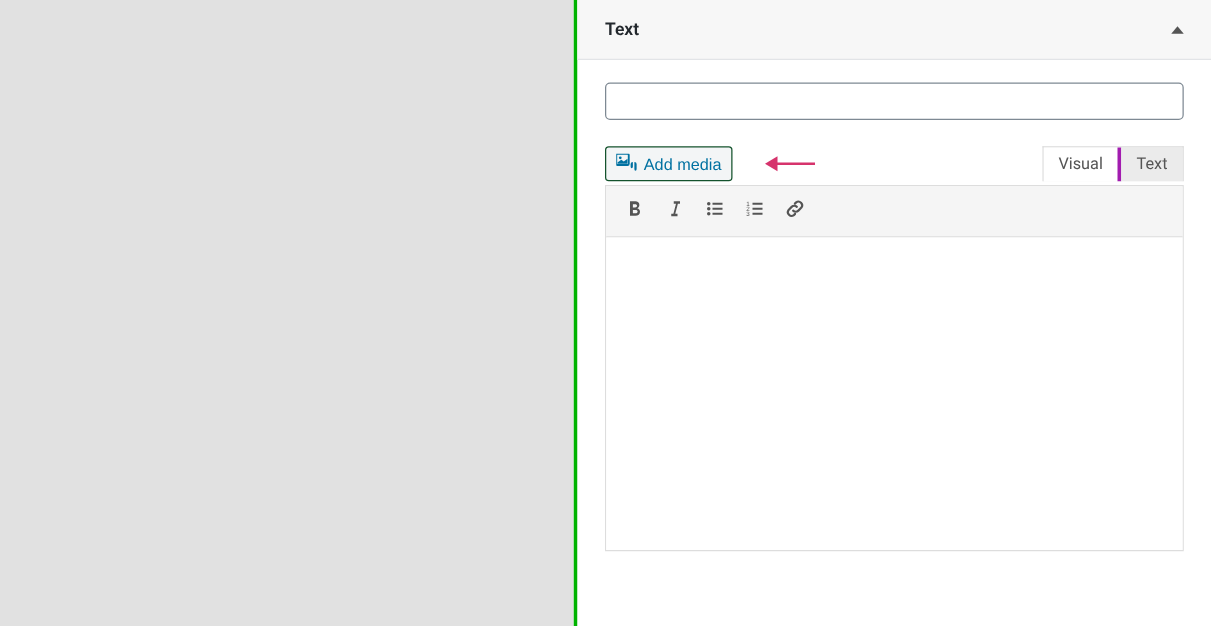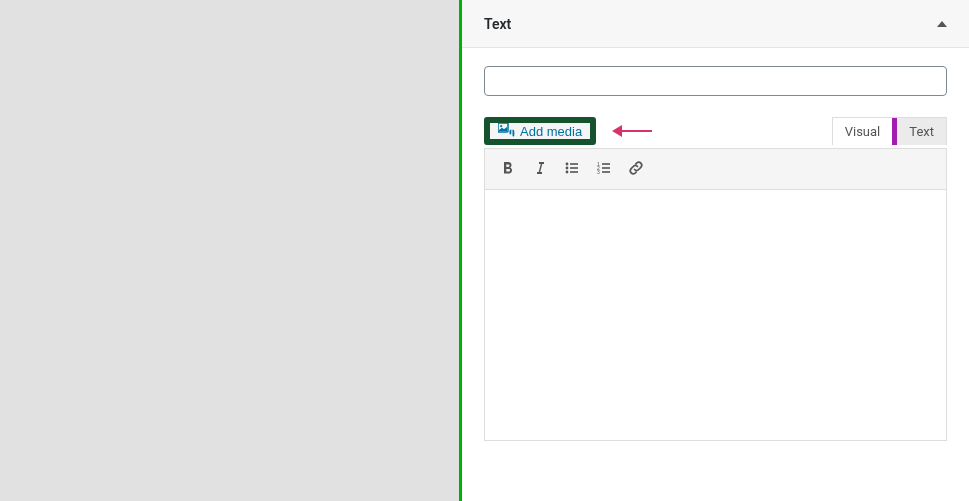--- a/index.html
+++ b/index.html
@@ -78,21 +78,21 @@
     position: relative;
     margin-top: 18px;
     display: flex;
     align-items: center;
     justify-content: space-between;
     height: 34px;
   }
   .add-media-btn {
     display: inline-flex;
     align-items: center;
-    border: 6px solid #14532d;
+    border: 1px solid #14532d;
     border-radius: 3px;
     color: #0071a1;
     background: #f3f5f6;
     padding: 4px 8px;
     font-size: 13px;
     cursor: pointer;
     height: 28px;
     gap: 4px;
   }
   .media-icon {
@@ -117,21 +117,21 @@
     background: #f5f5f5;
   }
   .tab {
     padding: 6px 12px;
     font-size: 13px;
     color: #555;
     cursor: pointer;
   }
   .tab.active {
     background: #fff;
-    border-right: 5px solid #a21caf;
+    border-right: 3px solid #a21caf;
     color: #555;
   }
   .tab.inactive {
     background: #ebebeb;
   }
   .editor-box {
     border: 1px solid #ddd;
   }
   .editor-toolbar {
     background: #f5f5f5;

